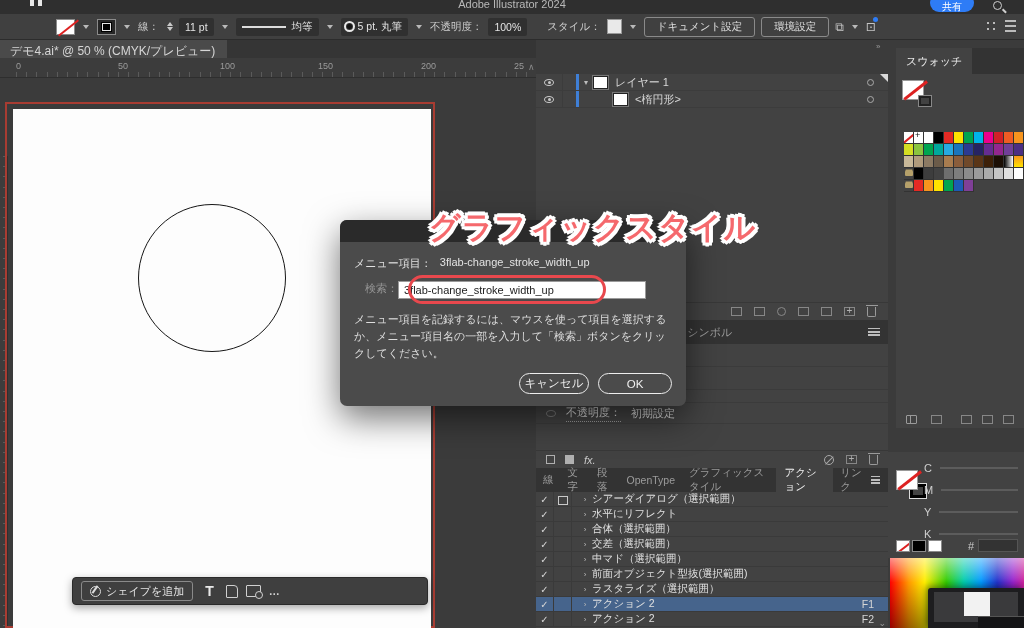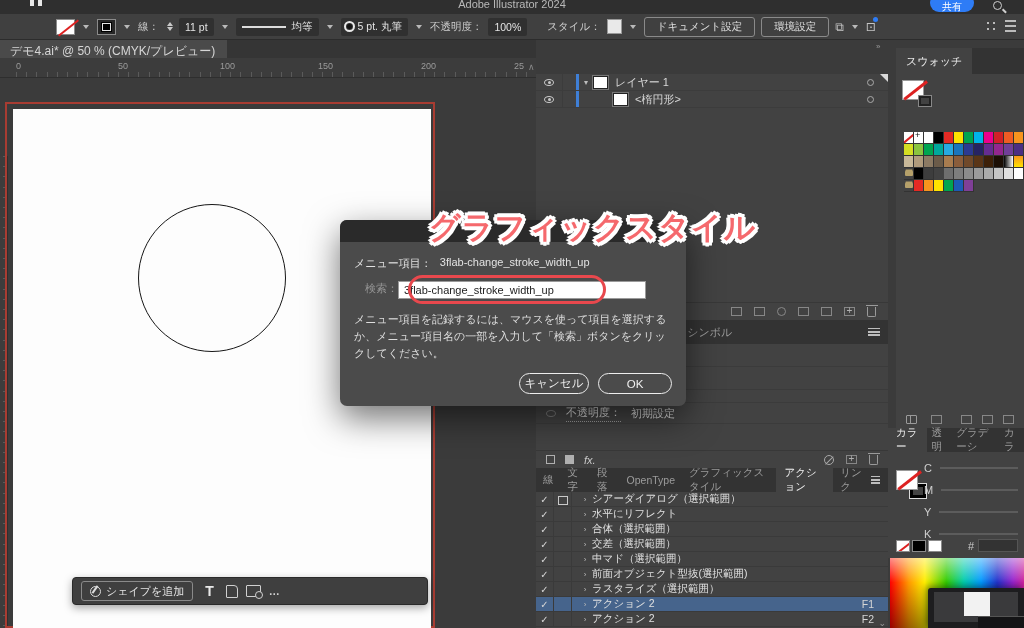--- a/index.html
+++ b/index.html
@@ -506,26 +506,20 @@
       <span class="book"></span>
       <span class="ficon"></span>
       <span class="right">
         <span class="ficon"></span>
         <span class="ficon"></span>
         <span class="ficon"></span>
       </span>
     </div>
   </div>
 
-  <div class="rp tabstrip" style="left:888px; top:428px; width:136px; height:24px; font-size:10.5px;">
-    <span class="tab active" style="padding:0 8px">カラー</span>
-    <span class="tab" style="padding:0 5px">透明</span>
-    <span class="tab" style="padding:0 5px">グラデーシ</span>
-    <span class="tab" style="padding:0 5px">カラ</span>
-  </div>
   <div class="rp" style="left:888px; top:452px; width:136px; height:106px;">
     <div class="fillstroke">
       <div class="fs-fill"></div>
       <div class="fs-stroke"></div>
     </div>
     <div class="cmyk-row" style="top:6px">
         <span>C</span>
         <span class="cmyk-track"></span>
       </div>
     <div class="cmyk-row" style="top:28px">

